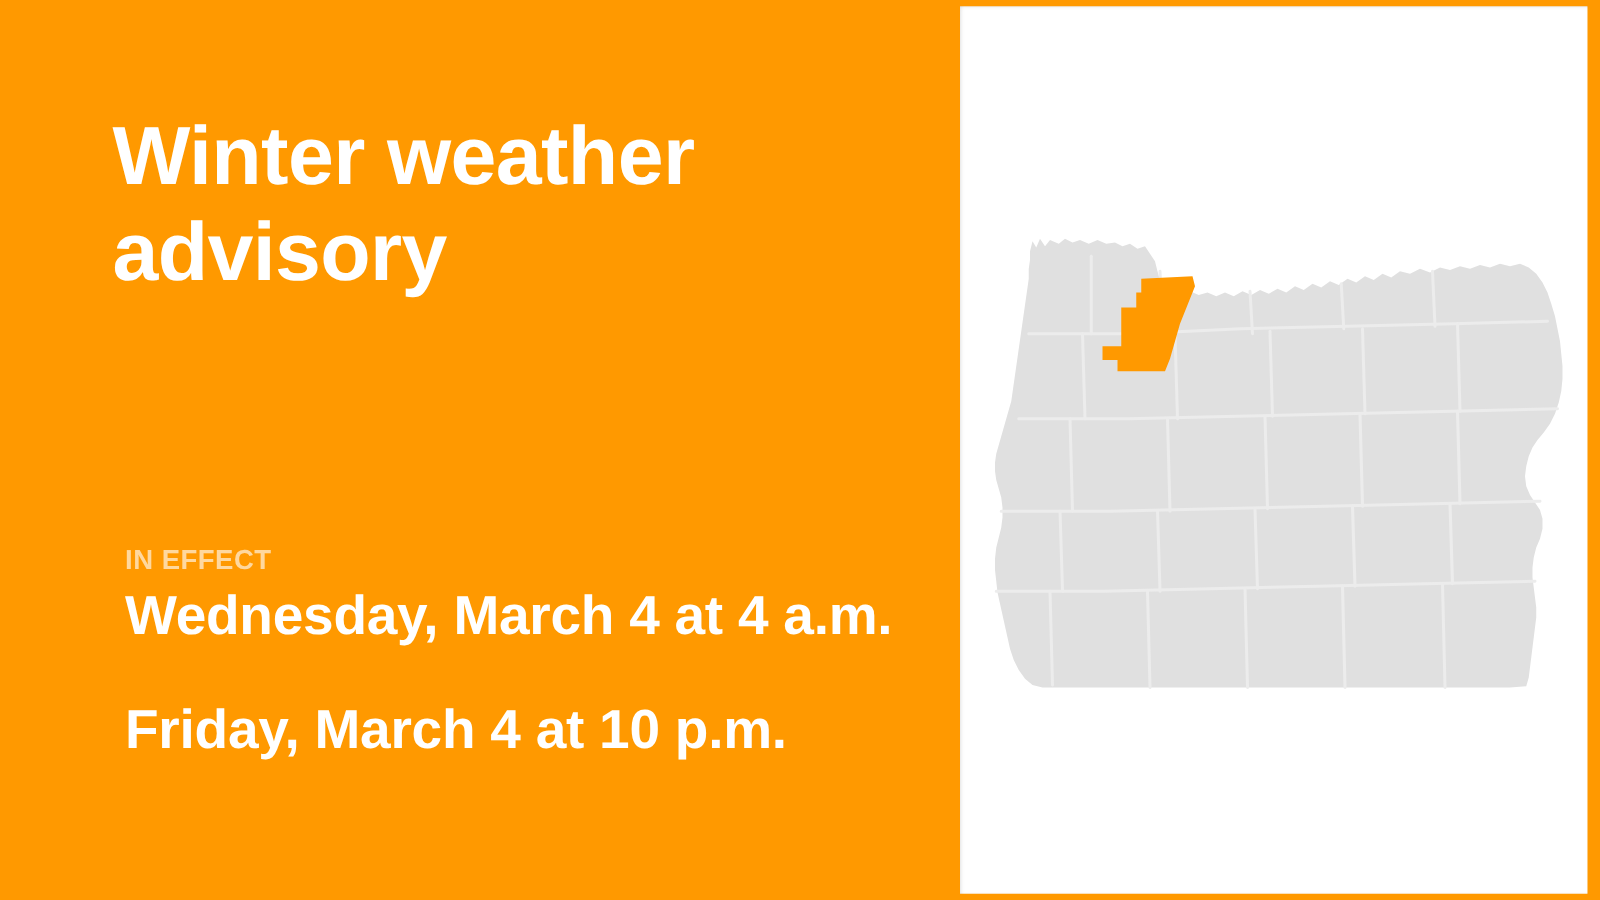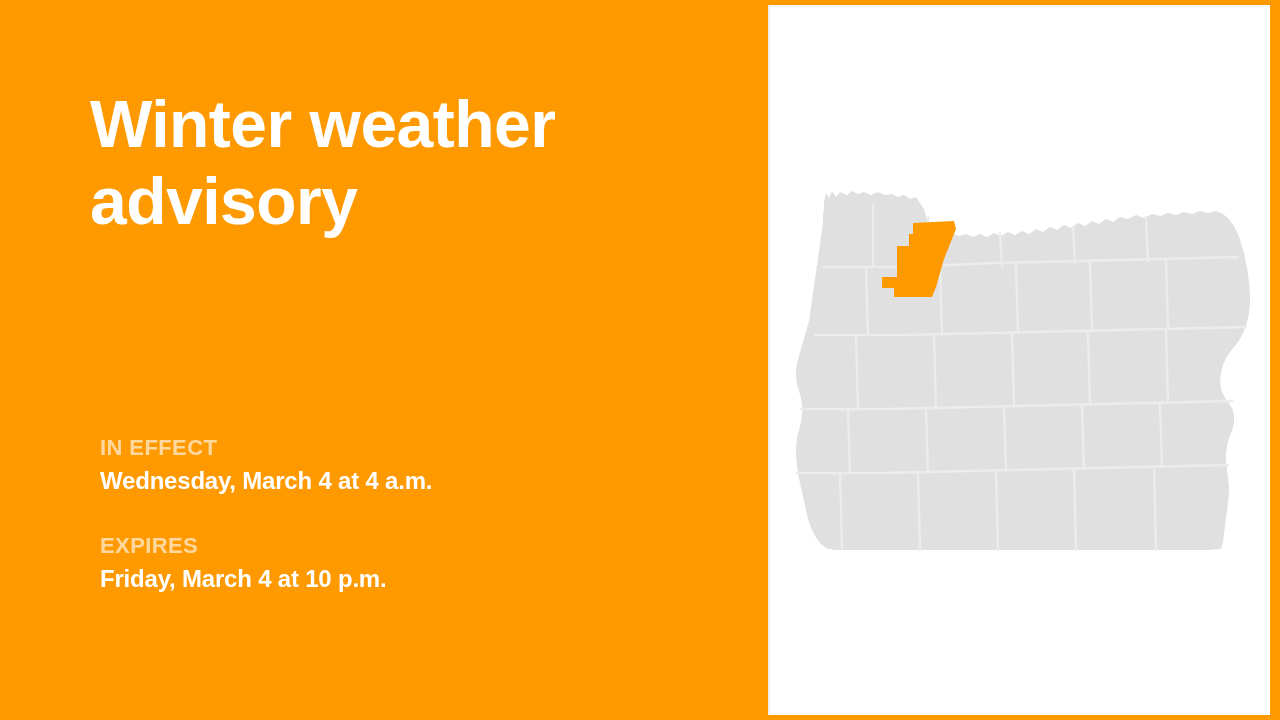--- a/index.html
+++ b/index.html
@@ -69,21 +69,21 @@
     font-weight: bold;
     letter-spacing: 0.4px;
     line-height: 1.1;
     margin-bottom: 7px;
   }
 
   .timing-value {
     display: block;
     color: #ffffff;
     font-family: "Liberation Sans", sans-serif;
-    font-size: 24px;
+    font-size: 44px;
     font-weight: bold;
     letter-spacing: -0.2px;
     line-height: 1.2;
   }
 
   
   #map-panel {
     position: absolute;
     left: 768px;
     top: 5px;
@@ -114,21 +114,20 @@
     <h1 id="alert-headline">Winter weather advisory</h1>
 
     <div id="timing-block">
 
       <div class="timing-group">
         <span class="timing-label">IN EFFECT</span>
         <span class="timing-value">Wednesday, March 4 at 4 a.m.</span>
       </div>
 
       <div class="timing-group">
-        <span class="timing-label">EXPIRES</span>
         <span class="timing-value">Friday, March 4 at 10 p.m.</span>
       </div>
 
     </div>
   </div>
 
   <div id="map-panel" style="background: rgb(255, 255, 255);">
     <svg id="state-map" viewBox="0 0 502 710" xmlns="http://www.w3.org/2000/svg">
 
       <g>

